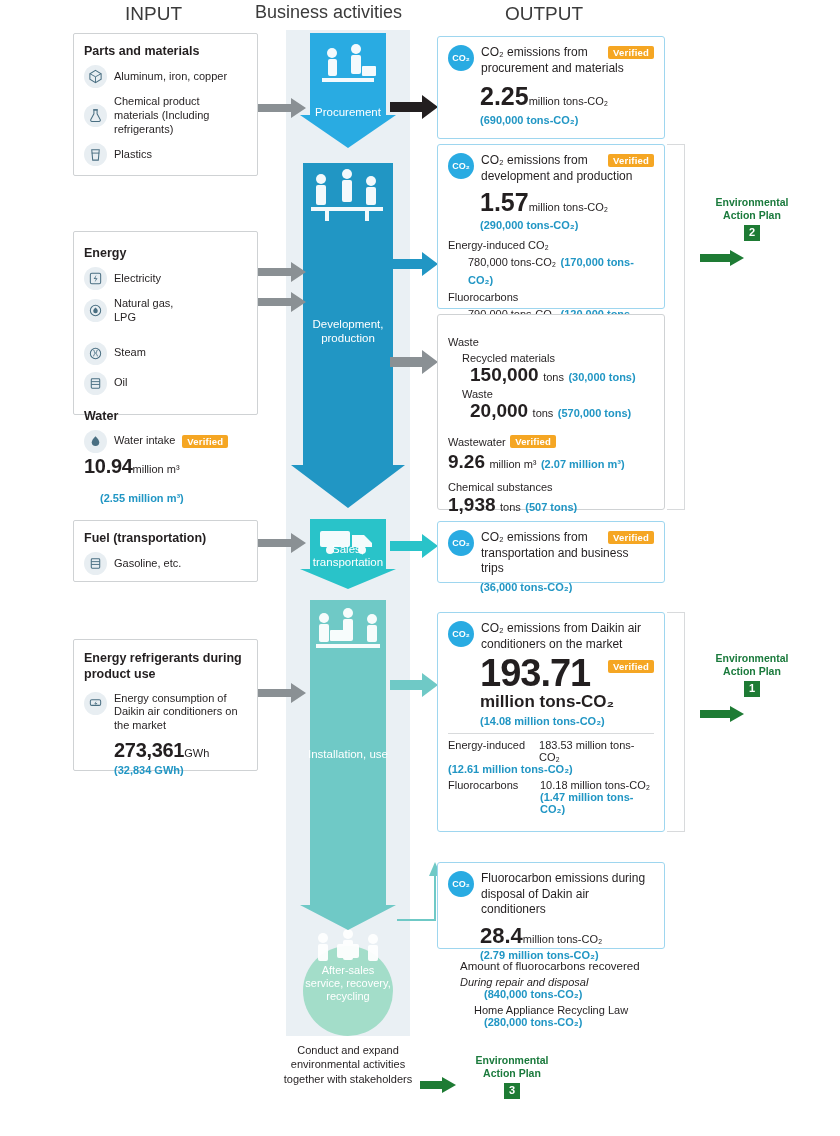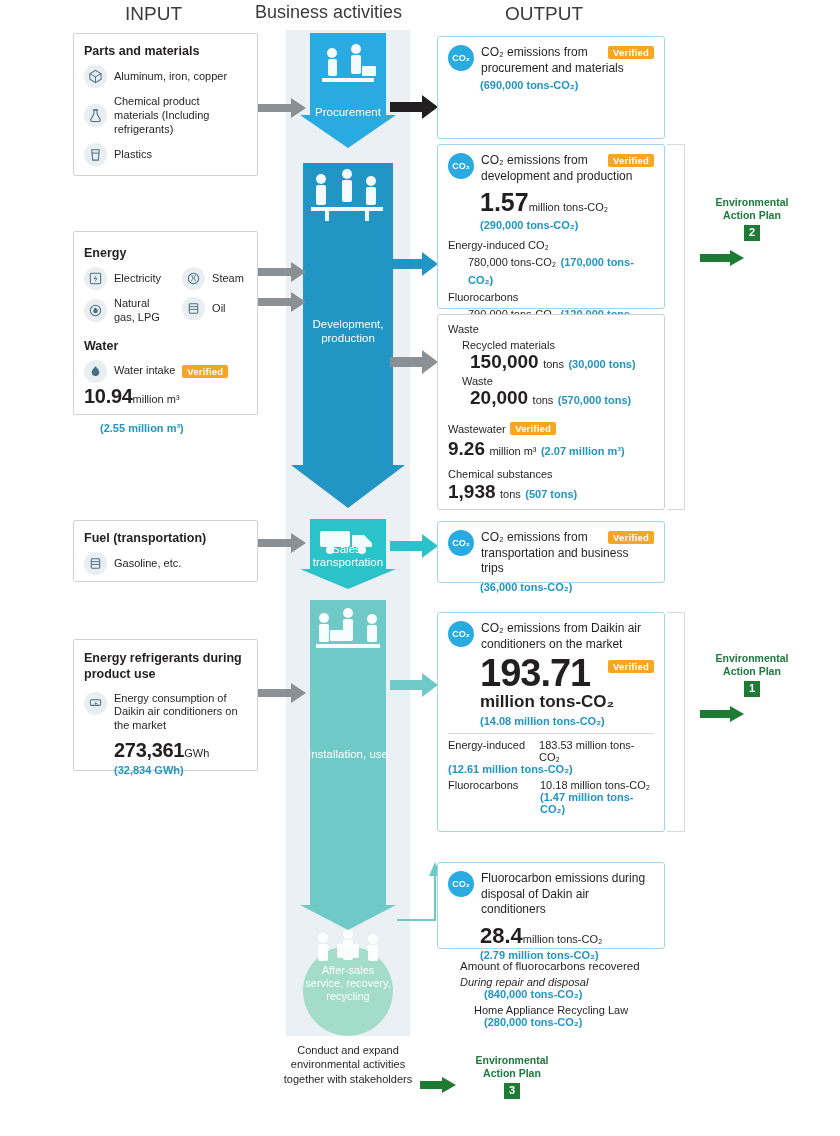--- a/index.html
+++ b/index.html
@@ -31,21 +31,21 @@
   }
   .ic svg { display:block; }
   .row { display:flex; align-items:center; gap:7px; margin-top:7px; }
   .row .lbl { font-size:11px; line-height:1.25; color:#231f20; }
 
   #box-parts { left:73px; top:33px; width:185px; height:143px; padding:10px 10px; }
   #box-energy { left:73px; top:231px; width:185px; height:184px; padding:14px 10px; }
   #box-fuel  { left:73px; top:520px; width:185px; height:62px; padding:10px 10px; }
   #box-use   { left:73px; top:639px; width:185px; height:132px; padding:10px 10px; }
 
-  .two-col { display:flex; gap:10px; }
+  .two-col { display:flex; gap:10px;flex-direction:column; }
   .two-col .row { margin-top:7px; }
 
   .verified {
     display:inline-block; background:#f5a623; color:#fff; font-size:9.5px;
     font-weight:bold; padding:1px 5px; border-radius:2px; vertical-align:middle;
     letter-spacing:.2px;
   }
   .bignum { font-size:20px; font-weight:bold; letter-spacing:-0.3px; }
   .unit { font-size:11px; font-weight:normal; }
   .paren { color:#2196c4; font-size:11px; font-weight:bold; }
@@ -333,20 +333,23 @@
   <path d="M2 60 H40 V14" fill="none" stroke="#6fc9c6" stroke-width="2"></path>
   <polygon points="40,2 46,16 34,16" fill="#6fc9c6"></polygon>
 </svg>
 
 <div class="outbox blue" style="left:437px; top:36px; width:228px; height:103px; padding:8px 10px;">
   <div style="display:flex; gap:7px; align-items:flex-start;">
     <span class="co2badge">CO₂</span>
     <span class="obtitle" style="flex:1;">CO₂ emissions from procurement and materials</span>
   </div>
   <span class="verified" style="position:absolute; right:10px; top:9px;">Verified</span>
+  <div style="margin-top:6px; margin-left:32px;">
+    <span style="font-size:25px; font-weight:bold;">2.25</span><span class="unit">million tons-CO₂</span>
+  </div>
   <div class="sub" style="margin-left:32px; margin-top:3px;">(690,000 tons-CO₂)</div>
 </div>
 
 <div class="outbox blue" style="left:437px; top:144px; width:228px; height:165px; padding:8px 10px;">
   <div style="display:flex; gap:7px; align-items:flex-start;">
     <span class="co2badge">CO₂</span>
     <span class="obtitle" style="flex:1;">CO₂ emissions from development and production</span>
   </div>
   <span class="verified" style="position:absolute; right:10px; top:9px;">Verified</span>
   <div style="margin-top:4px; margin-left:32px;">
@@ -358,21 +361,21 @@
     <span class="small">780,000 tons-CO₂</span>
     <span class="sub">(170,000 tons-CO₂)</span>
   </div>
   <div class="small" style="margin-top:3px;">Fluorocarbons</div>
   <div style="margin-left:20px; margin-top:1px;">
     <span class="small">790,000 tons-CO₂</span>
     <span class="sub">(120,000 tons-CO₂)</span>
   </div>
 </div>
 
-<div class="outbox gray" style="left:437px; top:314px; width:228px; height:196px; padding:8px 10px;">
+<div class="outbox gray" style="left:437px; top:314px; width:228px; height:196px; padding:21px 10px;">
   <div class="small">Waste</div>
   <div class="small" style="margin-left:14px; margin-top:4px;">Recycled materials</div>
   <div style="margin-left:22px;">
     <span style="font-size:19px; font-weight:bold;">150,000</span>
     <span class="small">tons</span>
     <span class="sub">(30,000 tons)</span>
   </div>
   <div class="small" style="margin-left:14px; margin-top:2px;">Waste</div>
   <div style="margin-left:22px;">
     <span style="font-size:19px; font-weight:bold;">20,000</span>

